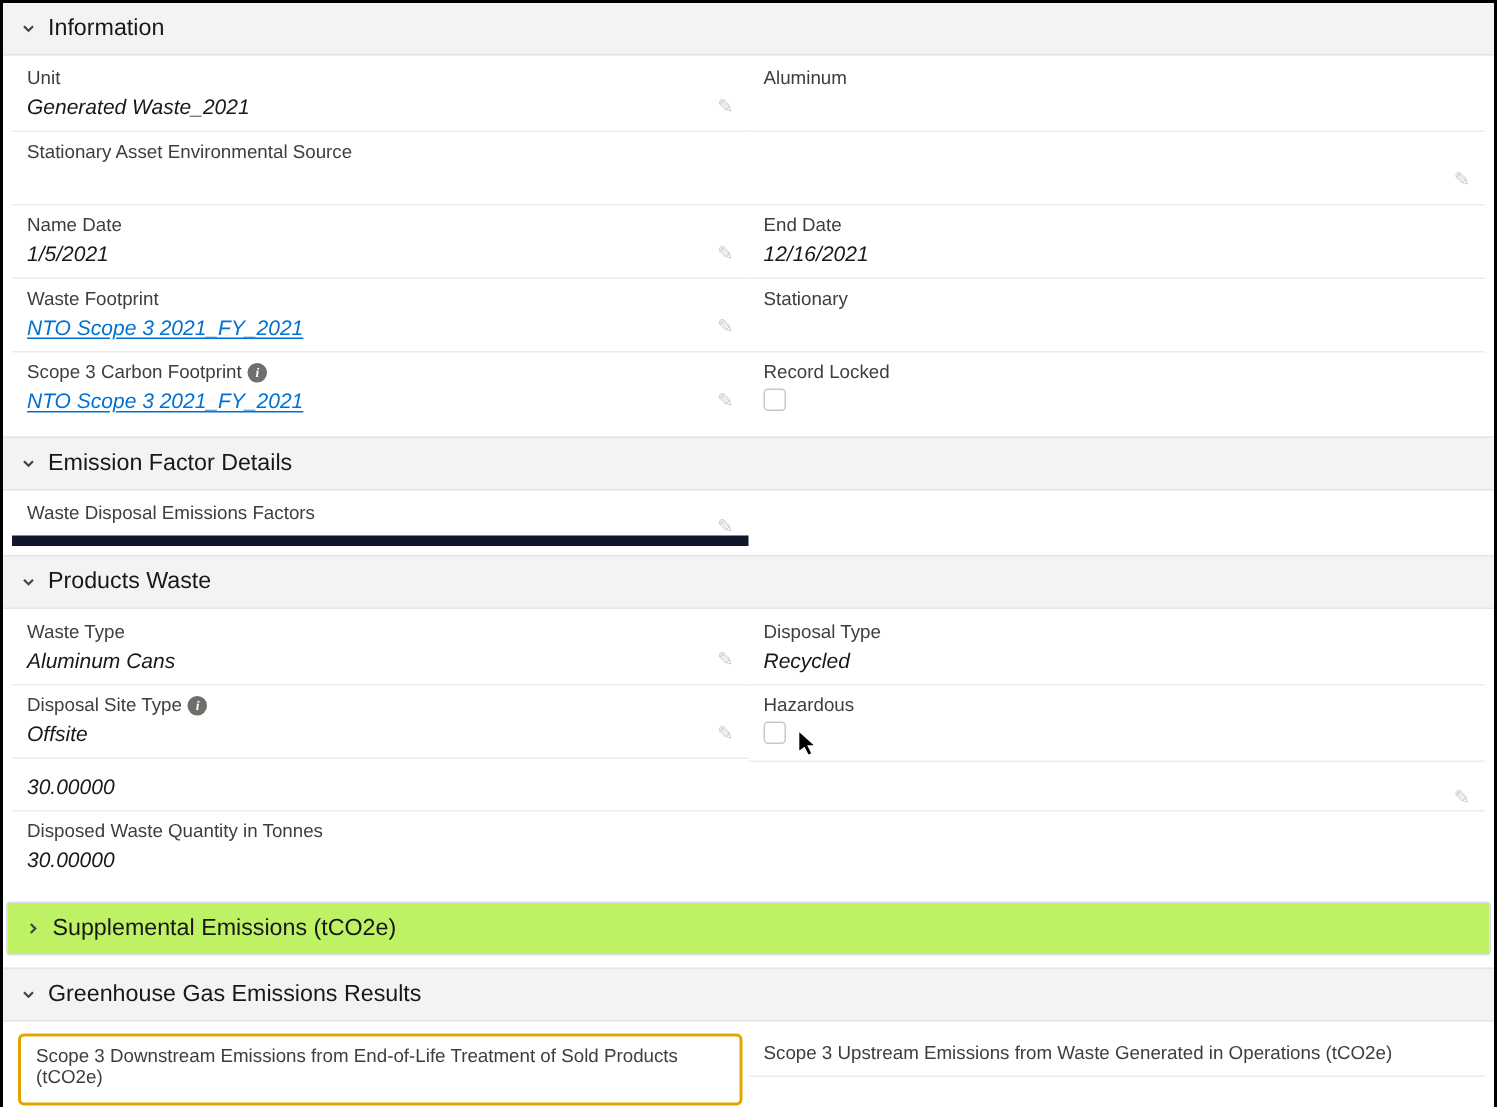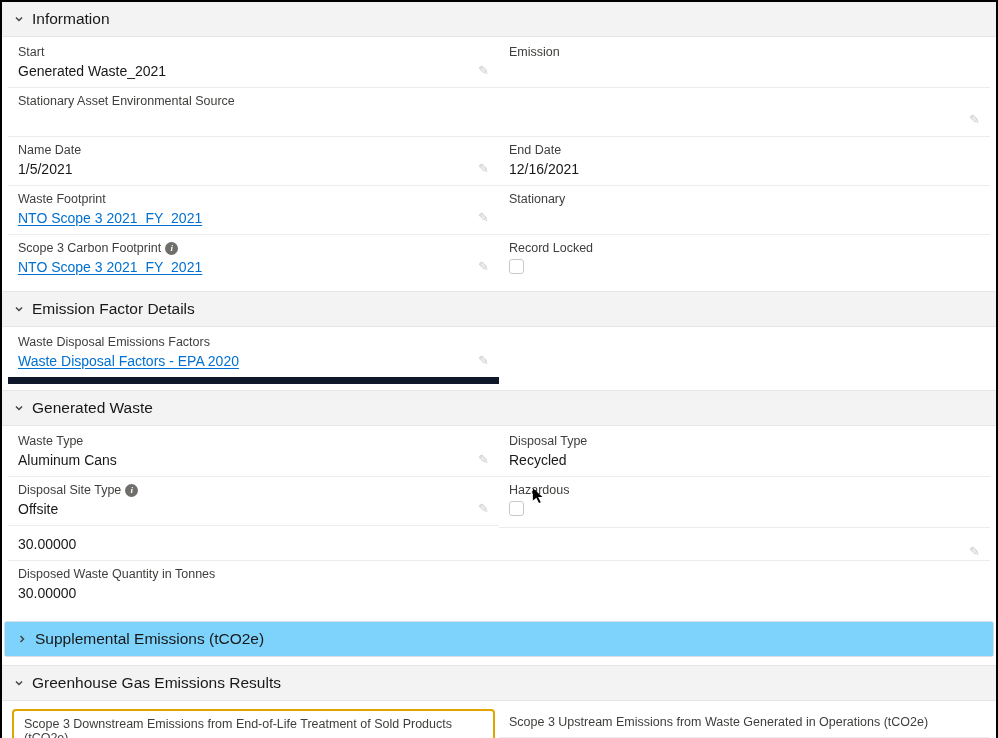--- a/index.html
+++ b/index.html
@@ -58,20 +58,21 @@
     margin-bottom: 2px;
     display: flex;
     align-items: center;
     gap: 4px;
   }
   .field-value {
     font-size: 14px;
     color: #181818;
     padding: 2px 0;
     min-height: 20px;
+    font-style: italic;
   }
   .field-value.link {
     color: #0070d2;
   }
   .field-value.link span { text-decoration: underline; text-underline-offset: 2px; }
   .pencil {
     position: absolute;
     right: 10px;
     top: 50%;
     color: #c9c9c9;
@@ -129,28 +130,28 @@
           <polyline points="6 9 12 15 18 9"></polyline>
         </svg>
     </span>
     <span class="section-title">Information</span>
   </div>
   <div class="section-body">
 
     <div class="row">
       <div class="col">
         <div class="field">
-          <div class="field-label">Start</div>
+          <div class="field-label">Unit</div>
           <div class="field-value">Generated Waste_2021</div>
           <span class="pencil">✎</span>
         </div>
       </div>
       <div class="col">
         <div class="field">
-          <div class="field-label">Emission</div>
+          <div class="field-label">Aluminum</div>
           <div class="field-value"></div>
         </div>
       </div>
     </div>
 
     <div class="row">
       <div class="col">
         <div class="field">
           <div class="field-label">Stationary Asset Environmental Source</div>
           <div class="field-value"></div>
@@ -220,35 +221,34 @@
           <polyline points="6 9 12 15 18 9"></polyline>
         </svg>
     </span>
     <span class="section-title">Emission Factor Details</span>
   </div>
   <div class="section-body">
     <div class="row">
       <div class="col">
         <div class="field noborder" style="border-bottom:7px solid #0f172a;">
           <div class="field-label">Waste Disposal Emissions Factors</div>
-          <div class="field-value link"><span>Waste Disposal Factors - EPA 2020</span></div>
           <span class="pencil">✎</span>
         </div>
       </div>
       <div class="col"></div>
     </div>
   </div>
 
   <div class="section-header">
     <span class="chev">
       <svg viewBox="0 0 24 24" fill="none" stroke="#444" stroke-width="3">
           <polyline points="6 9 12 15 18 9"></polyline>
         </svg>
     </span>
-    <span class="section-title">Generated Waste</span>
+    <span class="section-title">Products Waste</span>
   </div>
   <div class="section-body">
 
     <div class="row">
       <div class="col">
         <div class="field">
           <div class="field-label">Waste Type</div>
           <div class="field-value">Aluminum Cans</div>
           <span class="pencil">✎</span>
         </div>
@@ -297,21 +297,21 @@
           <div class="field-label">Disposed Waste Quantity in Tonnes</div>
           <div class="field-value">30.00000</div>
         </div>
       </div>
       <div class="col"></div>
     </div>
 
   </div>
 
   <div class="supp-section">
-    <div class="section-header" style="background:#7dd3fc;border:none;text-align:center;">
+    <div class="section-header" style="background:#bef264;border:none;text-align:center;">
       <span class="chev">
         <svg viewBox="0 0 24 24" fill="none" stroke="#444" stroke-width="3">
             <polyline points="9 6 15 12 9 18"></polyline>
           </svg>
       </span>
       <span class="section-title">Supplemental Emissions (tCO2e)</span>
     </div>
   </div>
 
   <div class="section-header">

